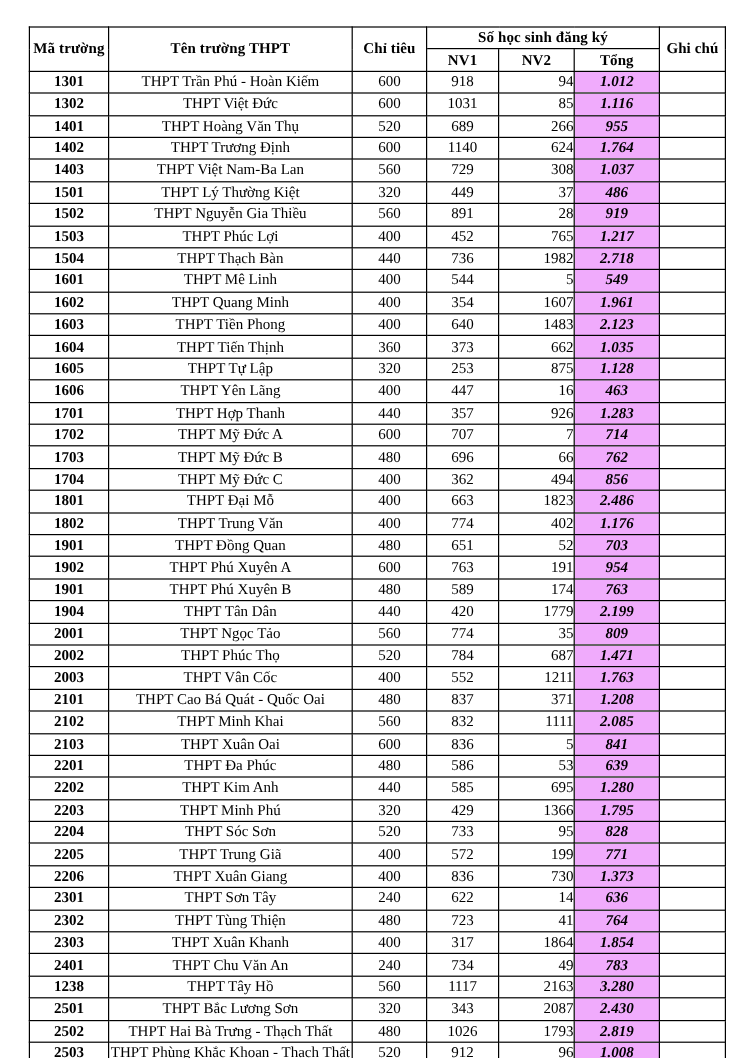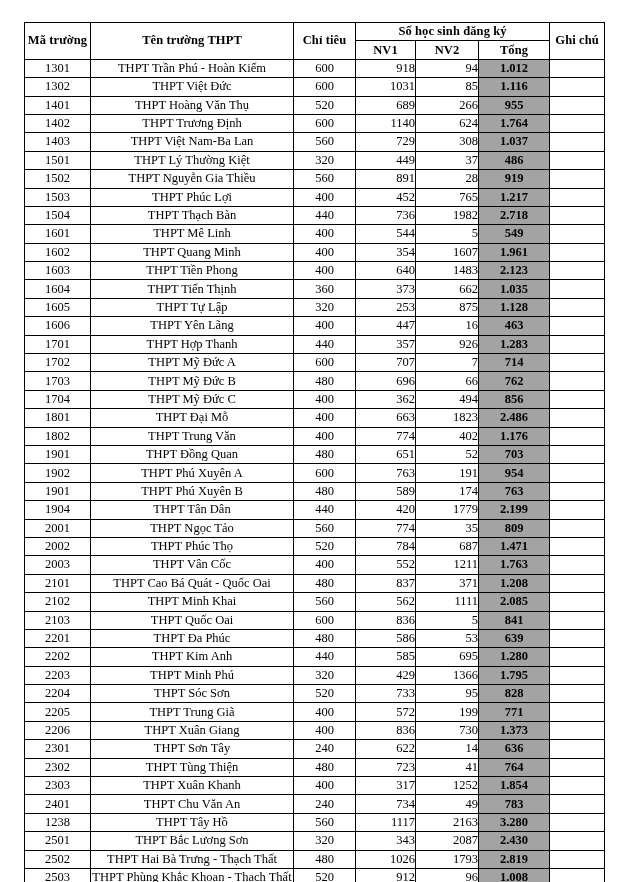--- a/index.html
+++ b/index.html
@@ -54,26 +54,26 @@
   th.h-code, th.h-name, th.h-quota, th.h-note {
     height: 32px;
     margin-top: 11px;
   }
   th.h-group {
     height: 15px;
   }
   th.h-sub {
     height: 17px;
   }
-  td.code   { text-align: center; }
+  td.code   { text-align: center; font-weight: bold; }
   td.name   { text-align: center; padding-left: 3px; }
   td.quota  { text-align: center; }
-  td.nv1    { text-align: right; }
+  td.nv1    { text-align: center; }
   td.nv2    { text-align: right; }
-  td.total  { text-align: center; font-weight: bold; background: #a3a3a3; }
+  td.total  { text-align: center; font-weight: bold; background: #f0abfc; font-style: italic; }
   td.note   { text-align: center; }
 
   table.enroll { border: 1.6px solid #000; }
   table.enroll thead th { border: 1px solid #000; }
 </style>
 </head>
 <body>
 
 <div id="sheet">
   <table class="enroll">
@@ -359,28 +359,28 @@
           <td class="quota">480</td>
           <td class="nv1">837</td>
           <td class="nv2">371</td>
           <td class="total">1.208</td>
           <td class="note"></td>
         </tr>
         <tr>
           <td class="code">2102</td>
           <td class="name">THPT Minh Khai</td>
           <td class="quota">560</td>
-          <td class="nv1">562</td>
+          <td class="nv1">832</td>
           <td class="nv2">1111</td>
           <td class="total">2.085</td>
           <td class="note"></td>
         </tr>
         <tr>
           <td class="code">2103</td>
-          <td class="name">THPT Quốc Oai</td>
+          <td class="name">THPT Xuân Oai</td>
           <td class="quota">600</td>
           <td class="nv1">836</td>
           <td class="nv2">5</td>
           <td class="total">841</td>
           <td class="note"></td>
         </tr>
         <tr>
           <td class="code">2201</td>
           <td class="name">THPT Đa Phúc</td>
           <td class="quota">480</td>
@@ -450,21 +450,21 @@
           <td class="nv1">723</td>
           <td class="nv2">41</td>
           <td class="total">764</td>
           <td class="note"></td>
         </tr>
         <tr>
           <td class="code">2303</td>
           <td class="name">THPT Xuân Khanh</td>
           <td class="quota">400</td>
           <td class="nv1">317</td>
-          <td class="nv2">1252</td>
+          <td class="nv2">1864</td>
           <td class="total">1.854</td>
           <td class="note"></td>
         </tr>
         <tr>
           <td class="code">2401</td>
           <td class="name">THPT Chu Văn An</td>
           <td class="quota">240</td>
           <td class="nv1">734</td>
           <td class="nv2">49</td>
           <td class="total">783</td>

